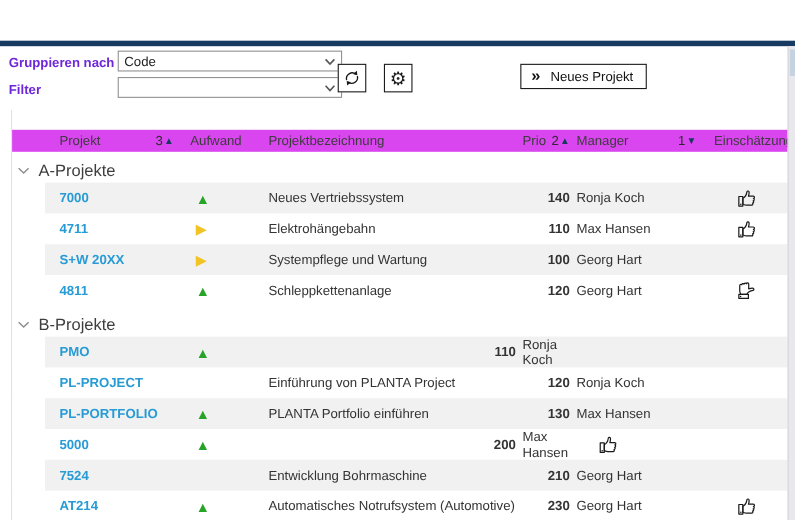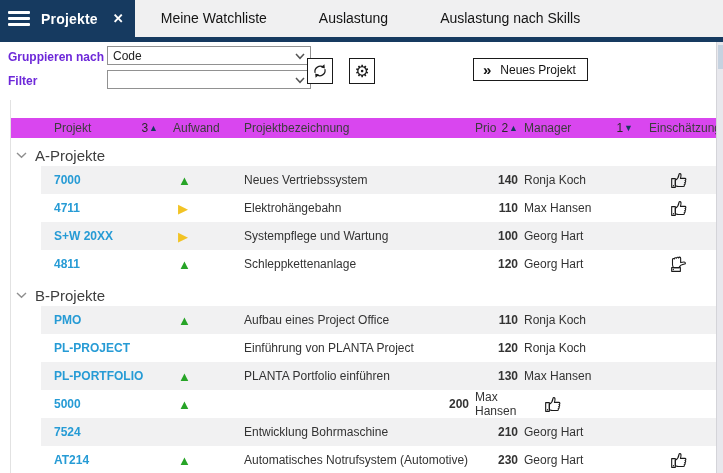--- a/index.html
+++ b/index.html
@@ -58,36 +58,20 @@
   .c-prio{text-align:right;padding-right:2px;font-weight:bold;}
   .c-mgr{padding-left:4px;}
   .c-thumb{padding-left:22px;height:24px;display:flex;align-items:center;}
   .c-thumb svg.neutral{transform:rotate(90deg) scaleX(-1);}
 </style>
 </head>
 <body>
 
 <div class="app">
 
-  <div class="tabbar">
-    <div class="tab-active">
-      <span class="hamburger">
-          <i></i>
-          <i></i>
-          <i></i>
-        </span>
-      <span class="t-label">Projekte</span>
-      <span class="t-close">✕</span>
-    </div>
-    <div id="other-tabs" style="display:flex;">
-        <div class="tab-plain">Meine Watchliste</div>
-        <div class="tab-plain">Auslastung</div>
-        <div class="tab-plain">Auslastung nach Skills</div>
-      </div>
-  </div>
   <div class="underline"></div>
 
   <span class="ctl-label lbl-group">Gruppieren nach</span>
   <div class="sel sel-group">
     <span>Code</span>
     <svg width="10" height="7" viewBox="0 0 10 7">
         <polyline points="1,1 5,5.3 9,1" fill="none" stroke="#555" stroke-width="1.5"></polyline>
       </svg>
   </div>
   <span class="ctl-label lbl-filter">Filter</span>
@@ -206,21 +190,20 @@
         </div>
         <div class="group-h">
           <svg width="11" height="7" viewBox="0 0 11 7">
             <polyline points="1,1 5.5,5.3 10,1" fill="none" stroke="#8f8f8f" stroke-width="1.4"></polyline>
           </svg>
           <span class="g-label">B-Projekte</span>
         </div>
         <div class="trow grid striped">
           <div class="c-code">PMO</div>
           <div class="c-trend trend-up">▲</div>
-          <div class="c-name">Aufbau eines Project Office</div>
           <div class="c-prio">110</div>
           <div class="c-mgr">Ronja Koch</div>
           <div class="c-thumb"></div>
         </div>
         <div class="trow grid">
           <div class="c-code">PL-PROJECT</div>
           <div class="c-trend"></div>
           <div class="c-name">Einführung von PLANTA Project</div>
           <div class="c-prio">120</div>
           <div class="c-mgr">Ronja Koch</div>

